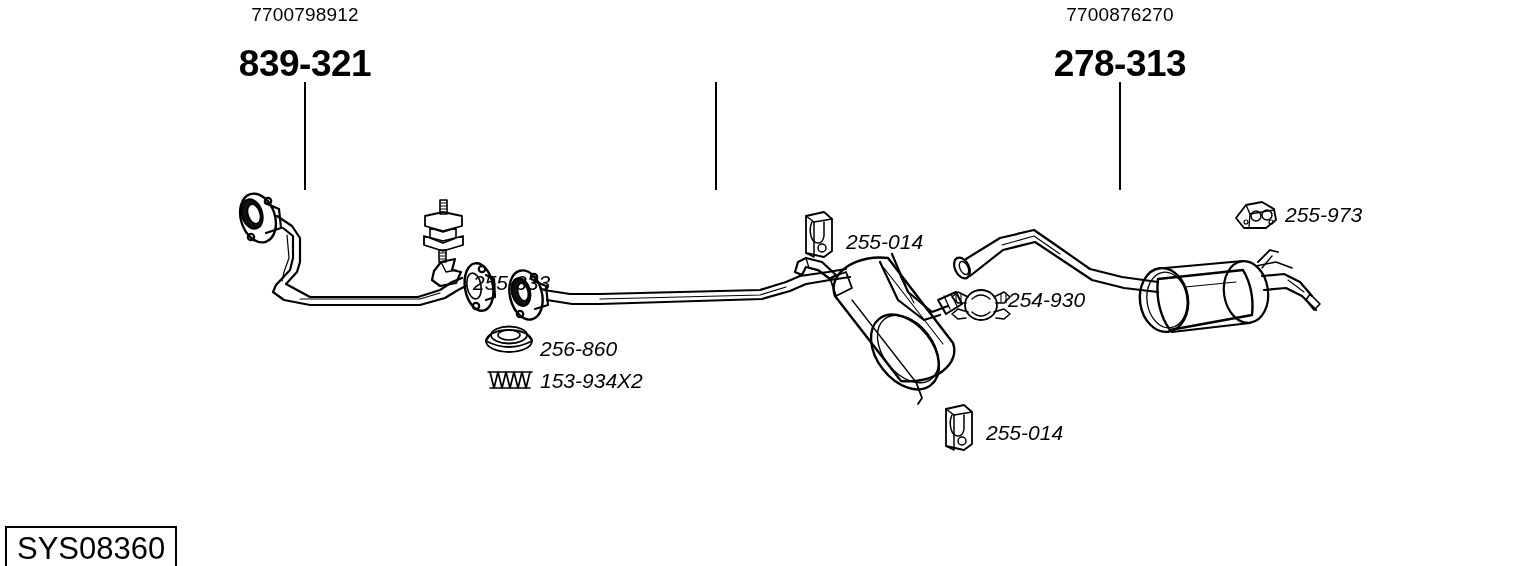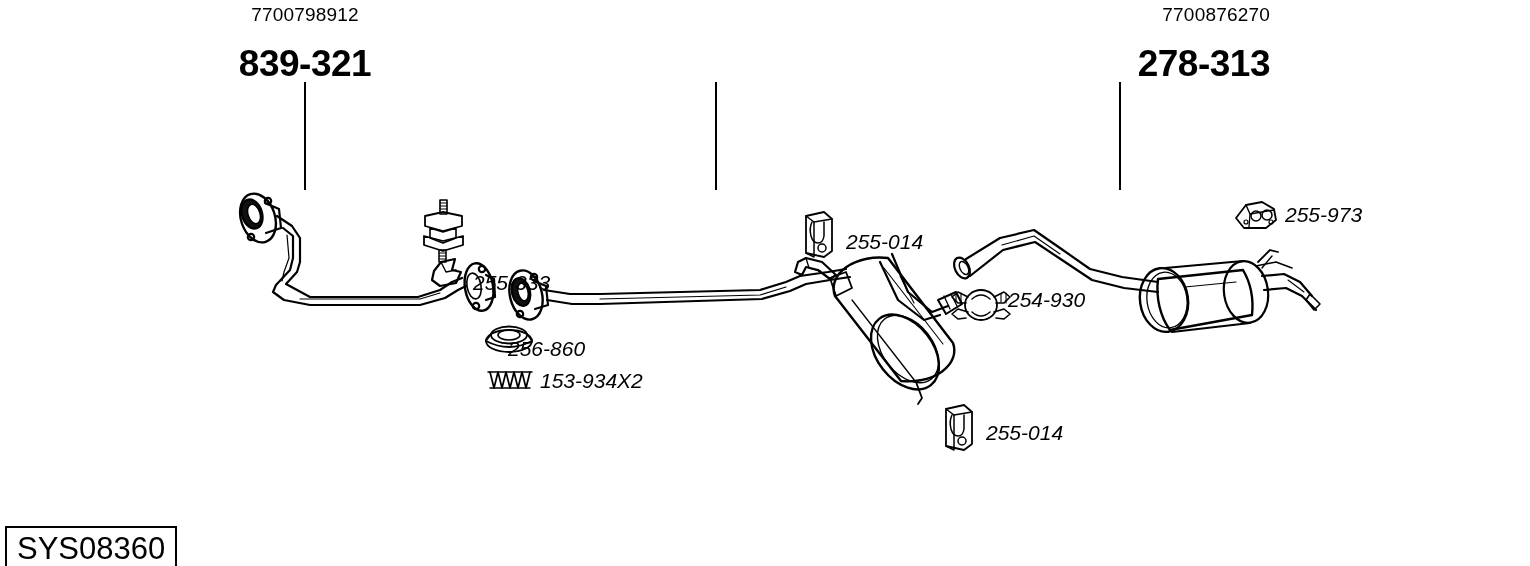--- a/index.html
+++ b/index.html
@@ -72,21 +72,21 @@
 <body>
 
 <div id="stage">
 
   <div class="section-head" style="left:155px;top:4px;width:300px;">
     <div class="oe-number">7700798912</div>
     <div class="part-code">839-321</div>
   </div>
 
 
-  <div class="section-head" style="left:970px;top:4px;width:300px;text-align:right;">
+  <div class="section-head" style="left:970px;top:4px;width:300px;">
     <div class="oe-number">7700876270</div>
     <div class="part-code">278-313</div>
   </div>
 
   <div class="leader" style="left:304px;top:82px;height:108px;"></div>
   <div class="leader" style="left:715px;top:82px;height:108px;"></div>
   <div class="leader" style="left:1119px;top:82px;height:108px;"></div>
 
   <svg id="drawing" viewBox="0 0 1530 566">
 
@@ -268,21 +268,21 @@
         <circle cx="1271" cy="222" r="2" stroke-width="1.2"></circle>
       </g>
 
     </g>
   </svg>
 
   <div class="callout" style="left:473px;top:227px;margin-top:44px;">
     <span>255-333</span>
   </div>
 
-  <div class="callout" style="left:508px;top:337px;text-align:right;">
+  <div class="callout" style="left:540px;top:337px;text-align:right;">
     <span>256-860</span>
   </div>
 
   <div class="callout" style="left:540px;top:369px;">
     <span>153-934X2</span>
   </div>
 
   <div class="callout" style="left:846px;top:230px;">
     <span>255-014</span>
   </div>

